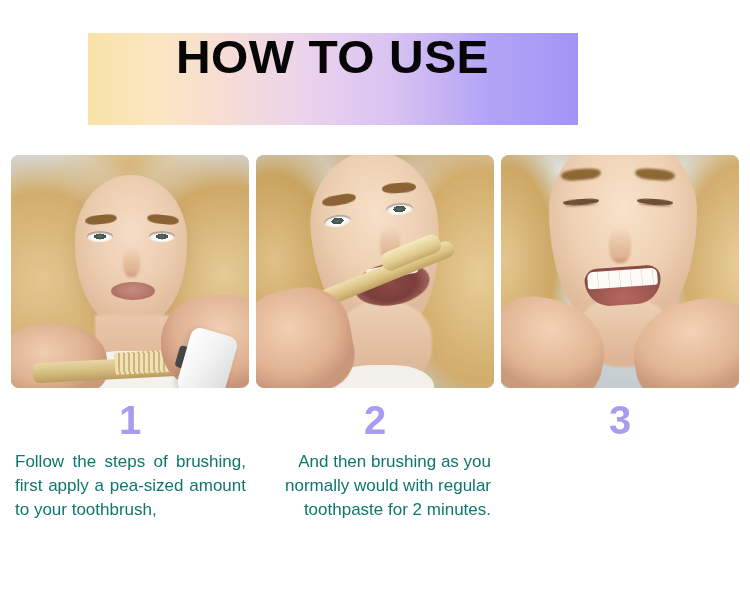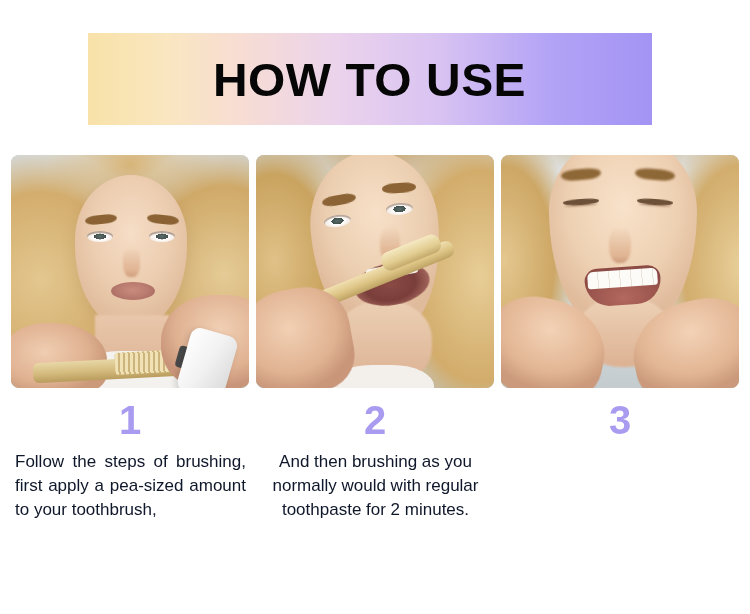--- a/index.html
+++ b/index.html
@@ -14,32 +14,32 @@
     overflow: hidden;
     font-family: "Liberation Sans", "DejaVu Sans", sans-serif;
     -webkit-font-smoothing: antialiased;
   }
 
   
   .banner {
     position: absolute;
     left: 88px;
     top: 33px;
-    width: 564px;
+    width: 490px;
     height: 92px;
     background: linear-gradient(90deg,
         #f8e2a9 0%,
         #fae6c0 14%,
         #f7ddd3 27%,
         #ebd3ec 44%,
         #d9c3f2 62%,
         #b3a3f6 82%,
         #a394f4 100%);
     display: flex;
-    align-items: center;
+    align-items: flex-start;
     justify-content: center;
   }
   .banner-title {
     font-family: "Liberation Sans", "DejaVu Sans", sans-serif;
     font-weight: 700;
     font-size: 47px;
     letter-spacing: 0.5px;
     color: #060606;
     line-height: 1;
     white-space: nowrap;
@@ -305,25 +305,25 @@
     line-height: 1;
     margin-top: 12px;
     height: 42px;
   }
 
   
   .caption {
     margin-top: 8px;
     font-size: 17px;
     line-height: 24px;
-    color: #0f172a;
+    color: #0f766e;
     padding: 0 3px 0 4px;
   }
   .caption.justify { text-align: justify; text-align-last: left; }
-  .caption.left { text-align: center; }
+  .caption.left { text-align: right; }
 </style>
 </head>
 <body>
 
 <div class="banner">
   <div class="banner-title">HOW TO USE</div>
 </div>
 
 <div class="steps">
 

